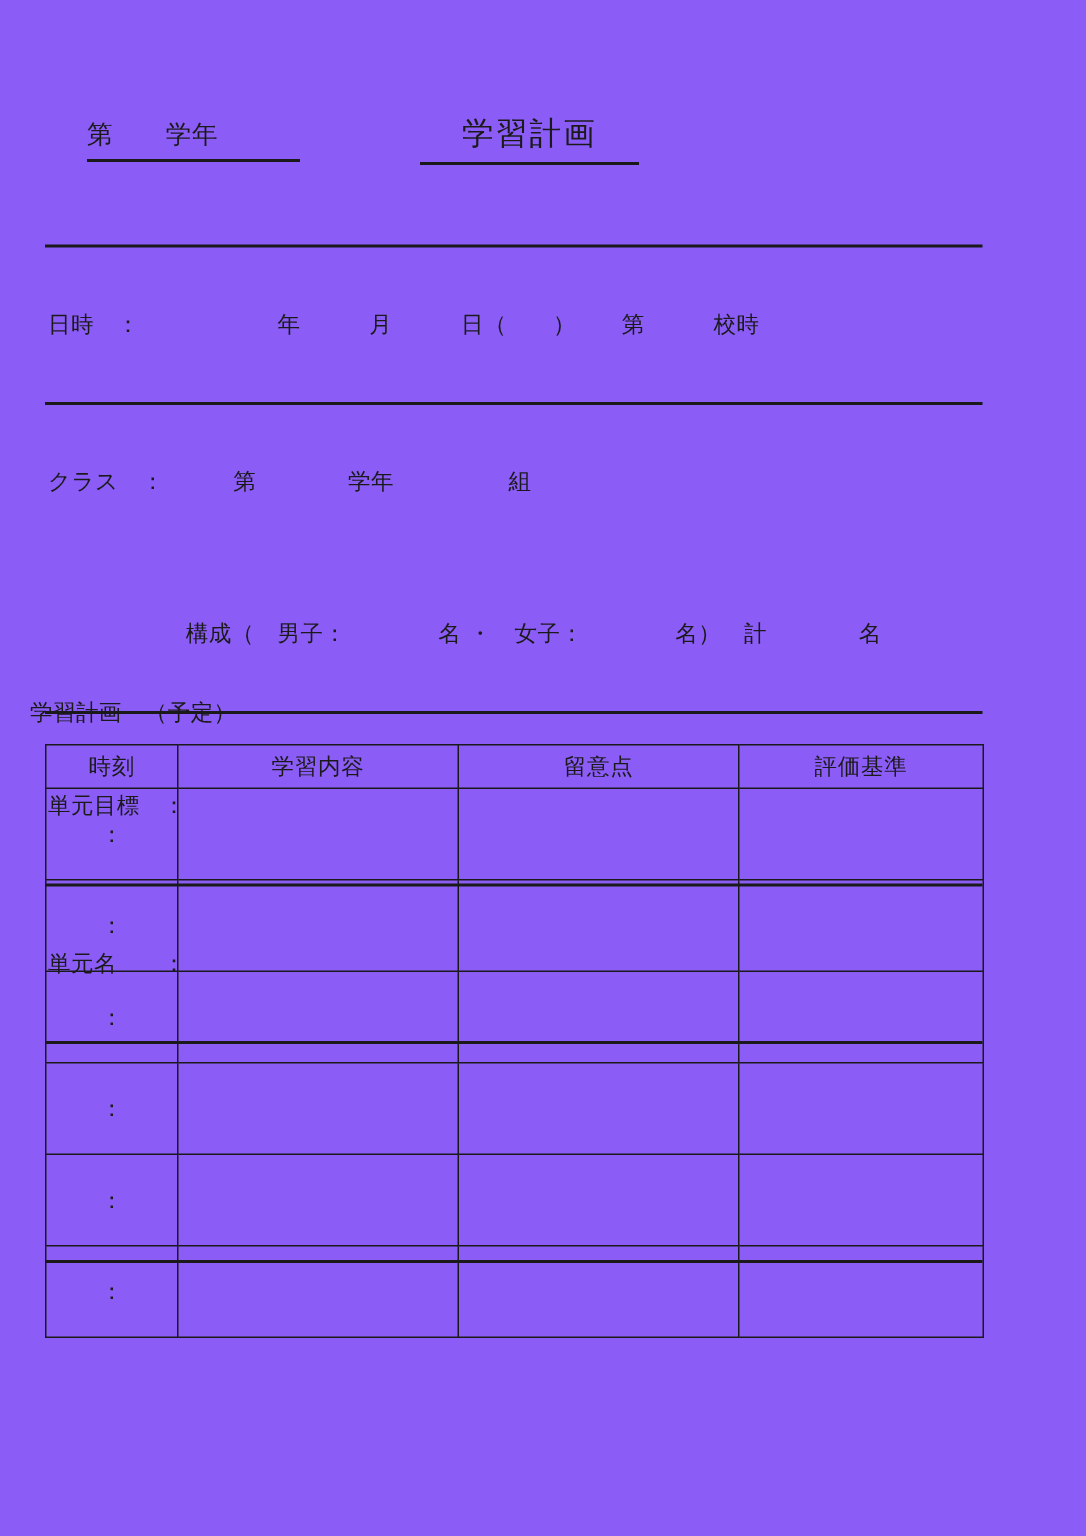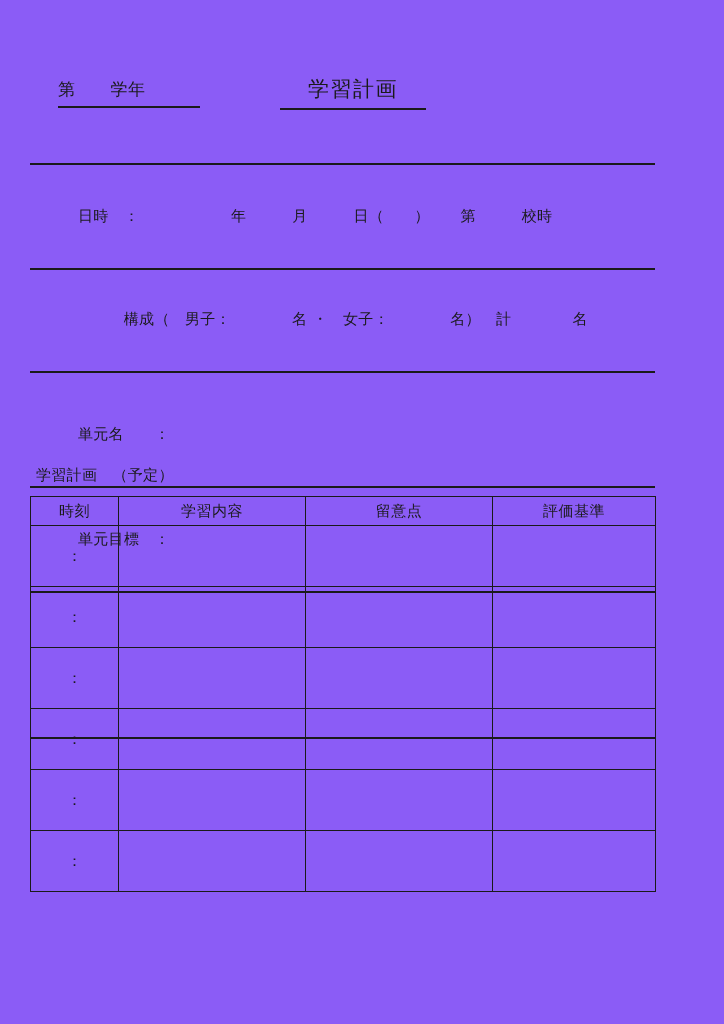--- a/index.html
+++ b/index.html
@@ -81,34 +81,33 @@
   .rrow-open {
     position: relative;
     font-size: 15px;
     white-space: pre;
     letter-spacing: 0.3px;
   }
   .rline {
     display: block;
     padding: 5px 0 6px 2px;
     line-height: 20px;
-    margin-left: 46px;
   }
   .rline2 {
     display: block;
     padding: 3px 0 6px 2px;
     line-height: 20px;
   }
   .spacer-sm { height: 10px; }
   .spacer-lg { height: 62px; }
 
   
   .plan-caption {
     position: absolute;
-    left: 36px;
+    left: 20px;
     top: 466px;
     font-size: 15px;
     white-space: pre;
     letter-spacing: 0.3px;
     text-align: center;
   }
   table.plan {
     position: absolute;
     left: 30px;
     top: 496px;
@@ -152,33 +151,36 @@
     <div class="doc-title">学習計画</div>
 
   </div>
 
   <div class="rules">
 
     <div class="rrow rule-top">
       <span class="rline">日時　：　　　　　　年　　　月　　　日（　　）　　第　　　校時</span>
     </div>
 
+    <div class="rrow-open">
+      <span class="rline">クラス　：　　　第　　　　学年　　　　　組</span>
+    </div>
 
     <div class="rrow">
       <span class="rline2">　　　　　　構成（　男子：　　　　名 ・　女子：　　　　名）　計　　　　名</span>
     </div>
 
     <div class="spacer-sm"></div>
 
     <div class="rrow">
+      <span class="rline">単元目標　：</span>
+    </div>
+
+    <div class="rrow">
       <span class="rline">単元名　　：</span>
-    </div>
-
-    <div class="rrow">
-      <span class="rline">単元目標　：</span>
     </div>
 
     <div class="spacer-sm"></div>
 
     <div class="rrow">
       <span class="spacer-lg" style="display:block"></span>
     </div>
 
   </div>
 

